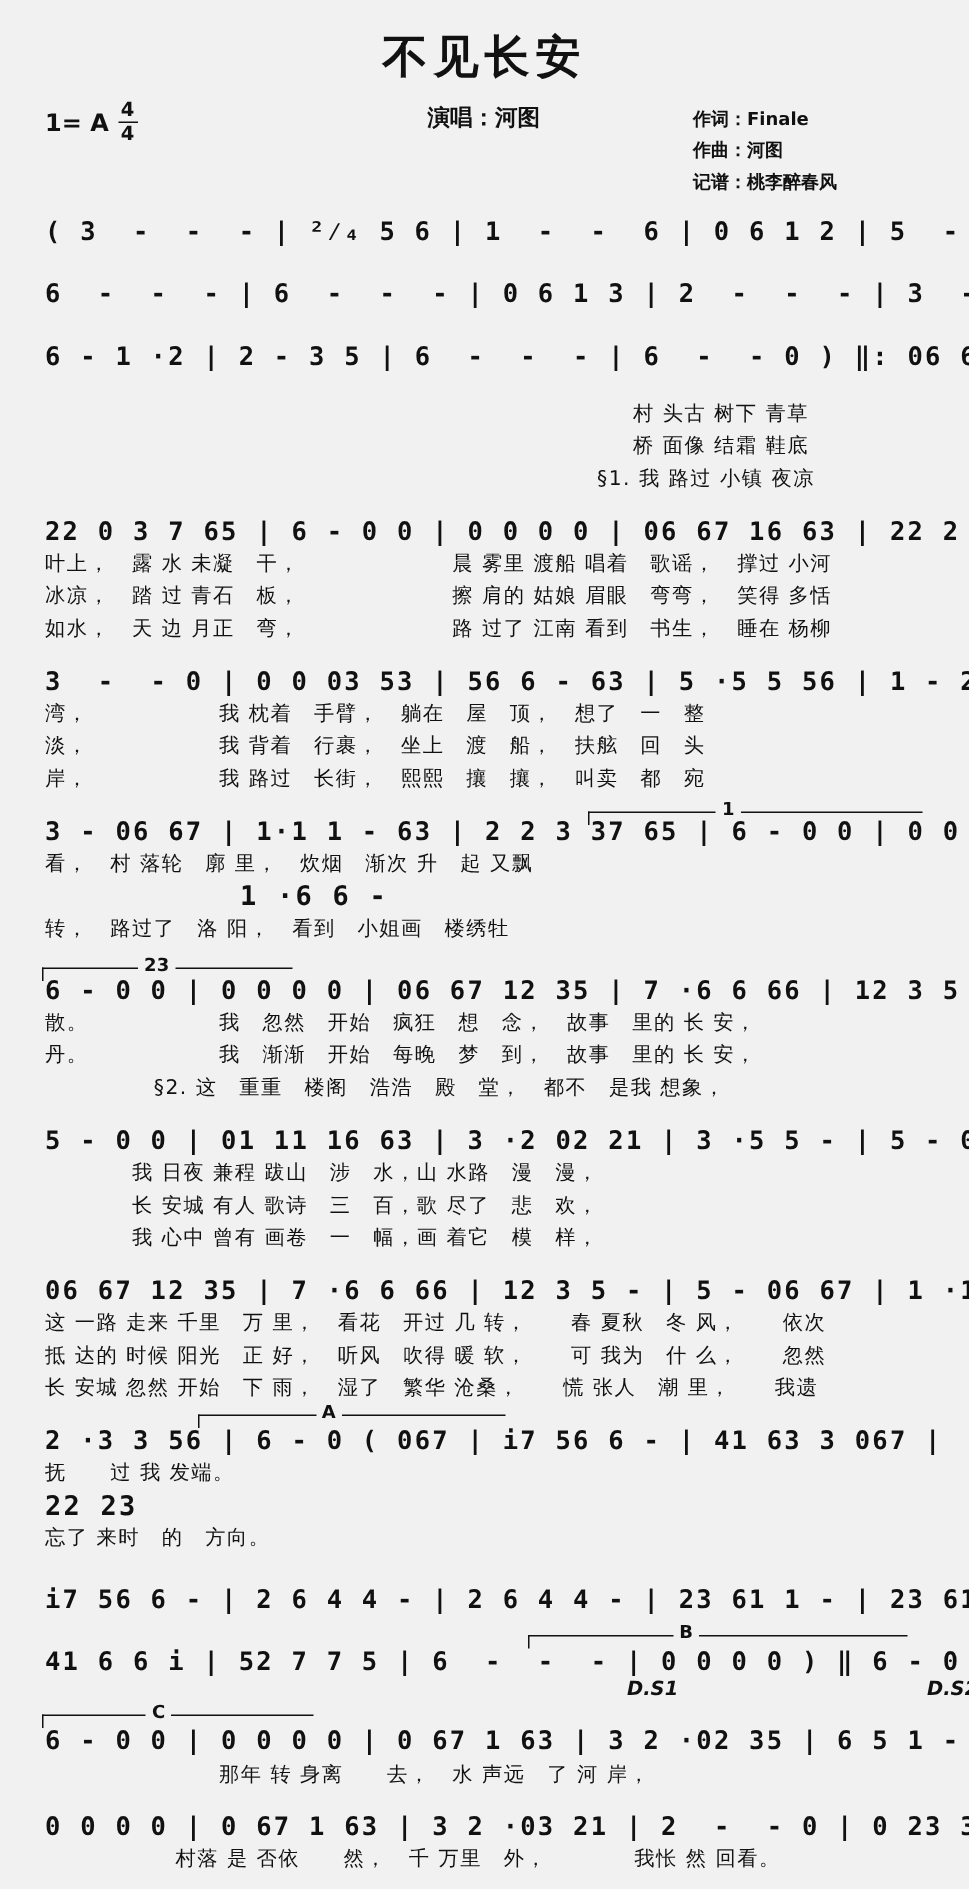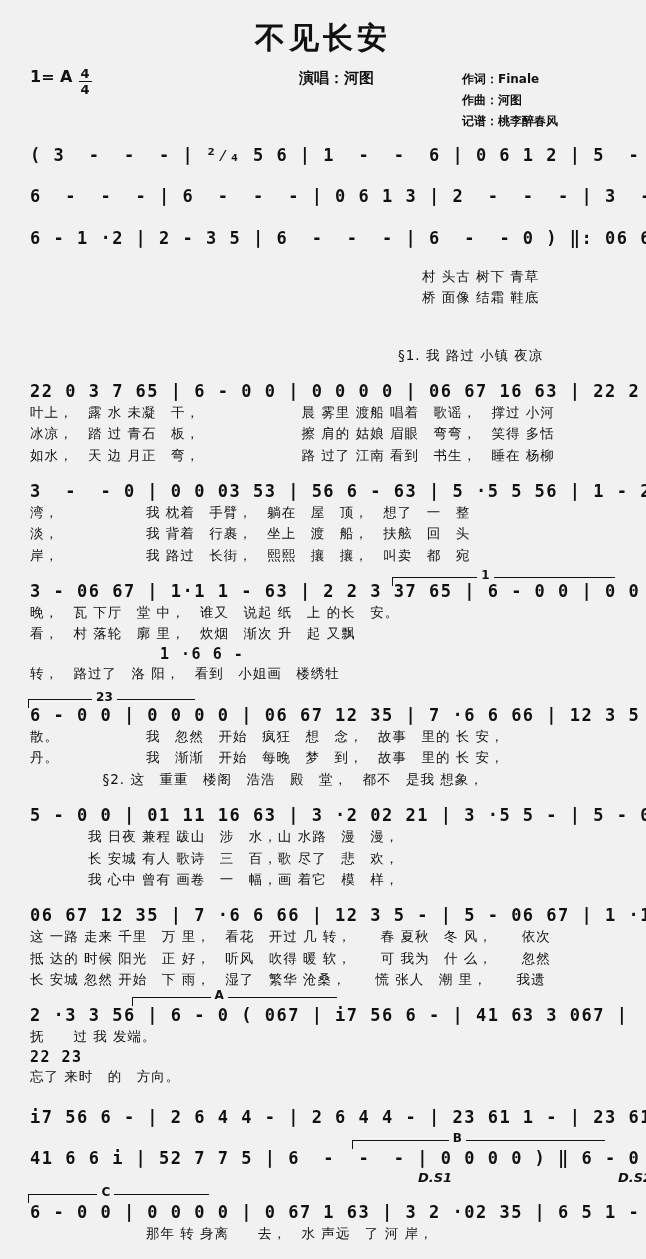--- a/index.html
+++ b/index.html
@@ -7,41 +7,41 @@
     width:646px;min-height:1259px;
     background:#f1f1f1;color:#111;
     font-family:"DejaVu Sans","Liberation Sans",sans-serif;
     overflow:hidden;
   }
   .sheet{width:646px;min-height:1259px;position:relative;padding-top:8px;box-sizing:border-box;}
 
   
   .title{text-align:center;font-size:30px;font-weight:bold;letter-spacing:4px;margin:10px 0 2px 0;}
   .meta-row{position:relative;height:84px;}
-  .keysig{position:absolute;left:30px;top:6px;font-size:16px;font-weight:bold;display:flex;align-items:flex-start;gap:6px;}
+  .keysig{position:absolute;left:30px;top:6px;font-size:16px;font-weight:bold;display:flex;align-items:center;gap:6px;}
   .timesig{display:inline-flex;flex-direction:column;align-items:center;line-height:1;font-size:13px;font-weight:bold;}
   .timesig .top{border-bottom:1.5px solid #111;padding:0 2px 1px 2px;}
   .timesig .bot{padding-top:1px;}
-  .singer{position:absolute;left:299px;top:8px;font-size:15px;font-weight:bold;}
+  .singer{position:absolute;left:285px;top:8px;font-size:15px;font-weight:bold;}
   .credits{position:absolute;left:462px;top:8px;font-size:12px;font-weight:bold;line-height:1.75;}
 
   
   .system{position:relative;padding:0 18px 0 30px;margin-bottom:6px;}
   .notes{
     font-family:"DejaVu Sans Mono","Liberation Mono",monospace;
     font-size:17px;font-weight:bold;letter-spacing:1.5px;
     white-space:pre;line-height:1.25;
   }
   .lyric{
     font-size:13.5px;white-space:pre;line-height:1.6;letter-spacing:1px;
     font-family:"DejaVu Sans","Liberation Sans",sans-serif;
   }
   .ossia{
     font-family:"DejaVu Sans Mono","Liberation Mono",monospace;
-    font-size:15px;font-weight:bold;white-space:pre;letter-spacing:1.5px;line-height:1.2;
+    font-size:18px;font-weight:bold;white-space:pre;letter-spacing:1.5px;line-height:1.2;
   }
   .ossia.ind{padding-left:130px;}
 
   
   .bracket{
     position:absolute;height:8px;
     border-top:1.5px solid #111;border-left:1.5px solid #111;
   }
   .bracket .blabel{
     position:absolute;top:-9px;left:38%;
@@ -90,21 +90,21 @@
 
   <div class="system">
     <div class="notes">6  -  -  - | 6  -  -  - | 0 6 1 3 | 2  -  -  - | 3  -  - 2 | 1  -  -  - |</div>
   </div>
   <div class="gap-md"></div>
 
   <div class="system">
     <div class="notes">6 - 1 ·2 | 2 - 3 5 | 6  -  -  - | 6  -  - 0 ) ‖: 06 67 16 63 |</div>
     <div class="lyric" style="padding-left:392px;margin-top:17px;">村 头古 树下 青草</div>
     <div class="lyric" style="padding-left:392px;">桥 面像 结霜 鞋底</div>
-    <div class="lyric" style="padding-left:368px;margin-top:36px;">§1. 我 路过 小镇 夜凉</div>
+    <div class="lyric" style="padding-left:368px;">§1. 我 路过 小镇 夜凉</div>
   </div>
   <div class="gap-sm"></div>
 
   <div class="system">
     <div class="notes">22 0 3 7 65 | 6 - 0 0 | 0 0 0 0 | 06 67 16 63 | 22 2 23 52 |</div>
     <div class="lyric">叶上，　露 水 未凝　干，　　　　　　　晨 雾里 渡船 唱着　歌谣，　撑过 小河</div>
     <div class="lyric">冰凉，　踏 过 青石　板，　　　　　　　擦 肩的 姑娘 眉眼　弯弯，　笑得 多恬</div>
     <div class="lyric">如水，　天 边 月正　弯，　　　　　　　路 过了 江南 看到　书生，　睡在 杨柳</div>
   </div>
   <div class="gap-sm"></div>
@@ -115,21 +115,20 @@
     <div class="lyric">淡，　　　　　　我 背着　行裹，　坐上　渡　船，　扶舷　回　头</div>
     <div class="lyric">岸，　　　　　　我 路过　长街，　熙熙　攘　攘，　叫卖　都　宛</div>
   </div>
   <div class="gap-sm"></div>
 
   <div class="system">
     <div class="bracket brk-s6">
       <span class="blabel">1</span>
     </div>
     <div class="notes">3 - 06 67 | 1·1 1 - 63 | 2 2 3 37 65 | 6 - 0 0 | 0 0 0 0 :‖</div>
-    <div class="lyric">晚，　瓦 下厅　堂 中，　谁又　说起 纸　上 的长　安。</div>
     <div class="lyric">看，　村 落轮　廓 里，　炊烟　渐次 升　起 又飘</div>
     <div class="ossia ind">1 ·6 6 -</div>
     <div class="lyric">转，　路过了　洛 阳，　看到　小姐画　楼绣牡</div>
   </div>
   <div class="gap-md"></div>
 
   <div class="system">
     <div class="bracket brk-s7">
       <span class="blabel">23</span>
     </div>

